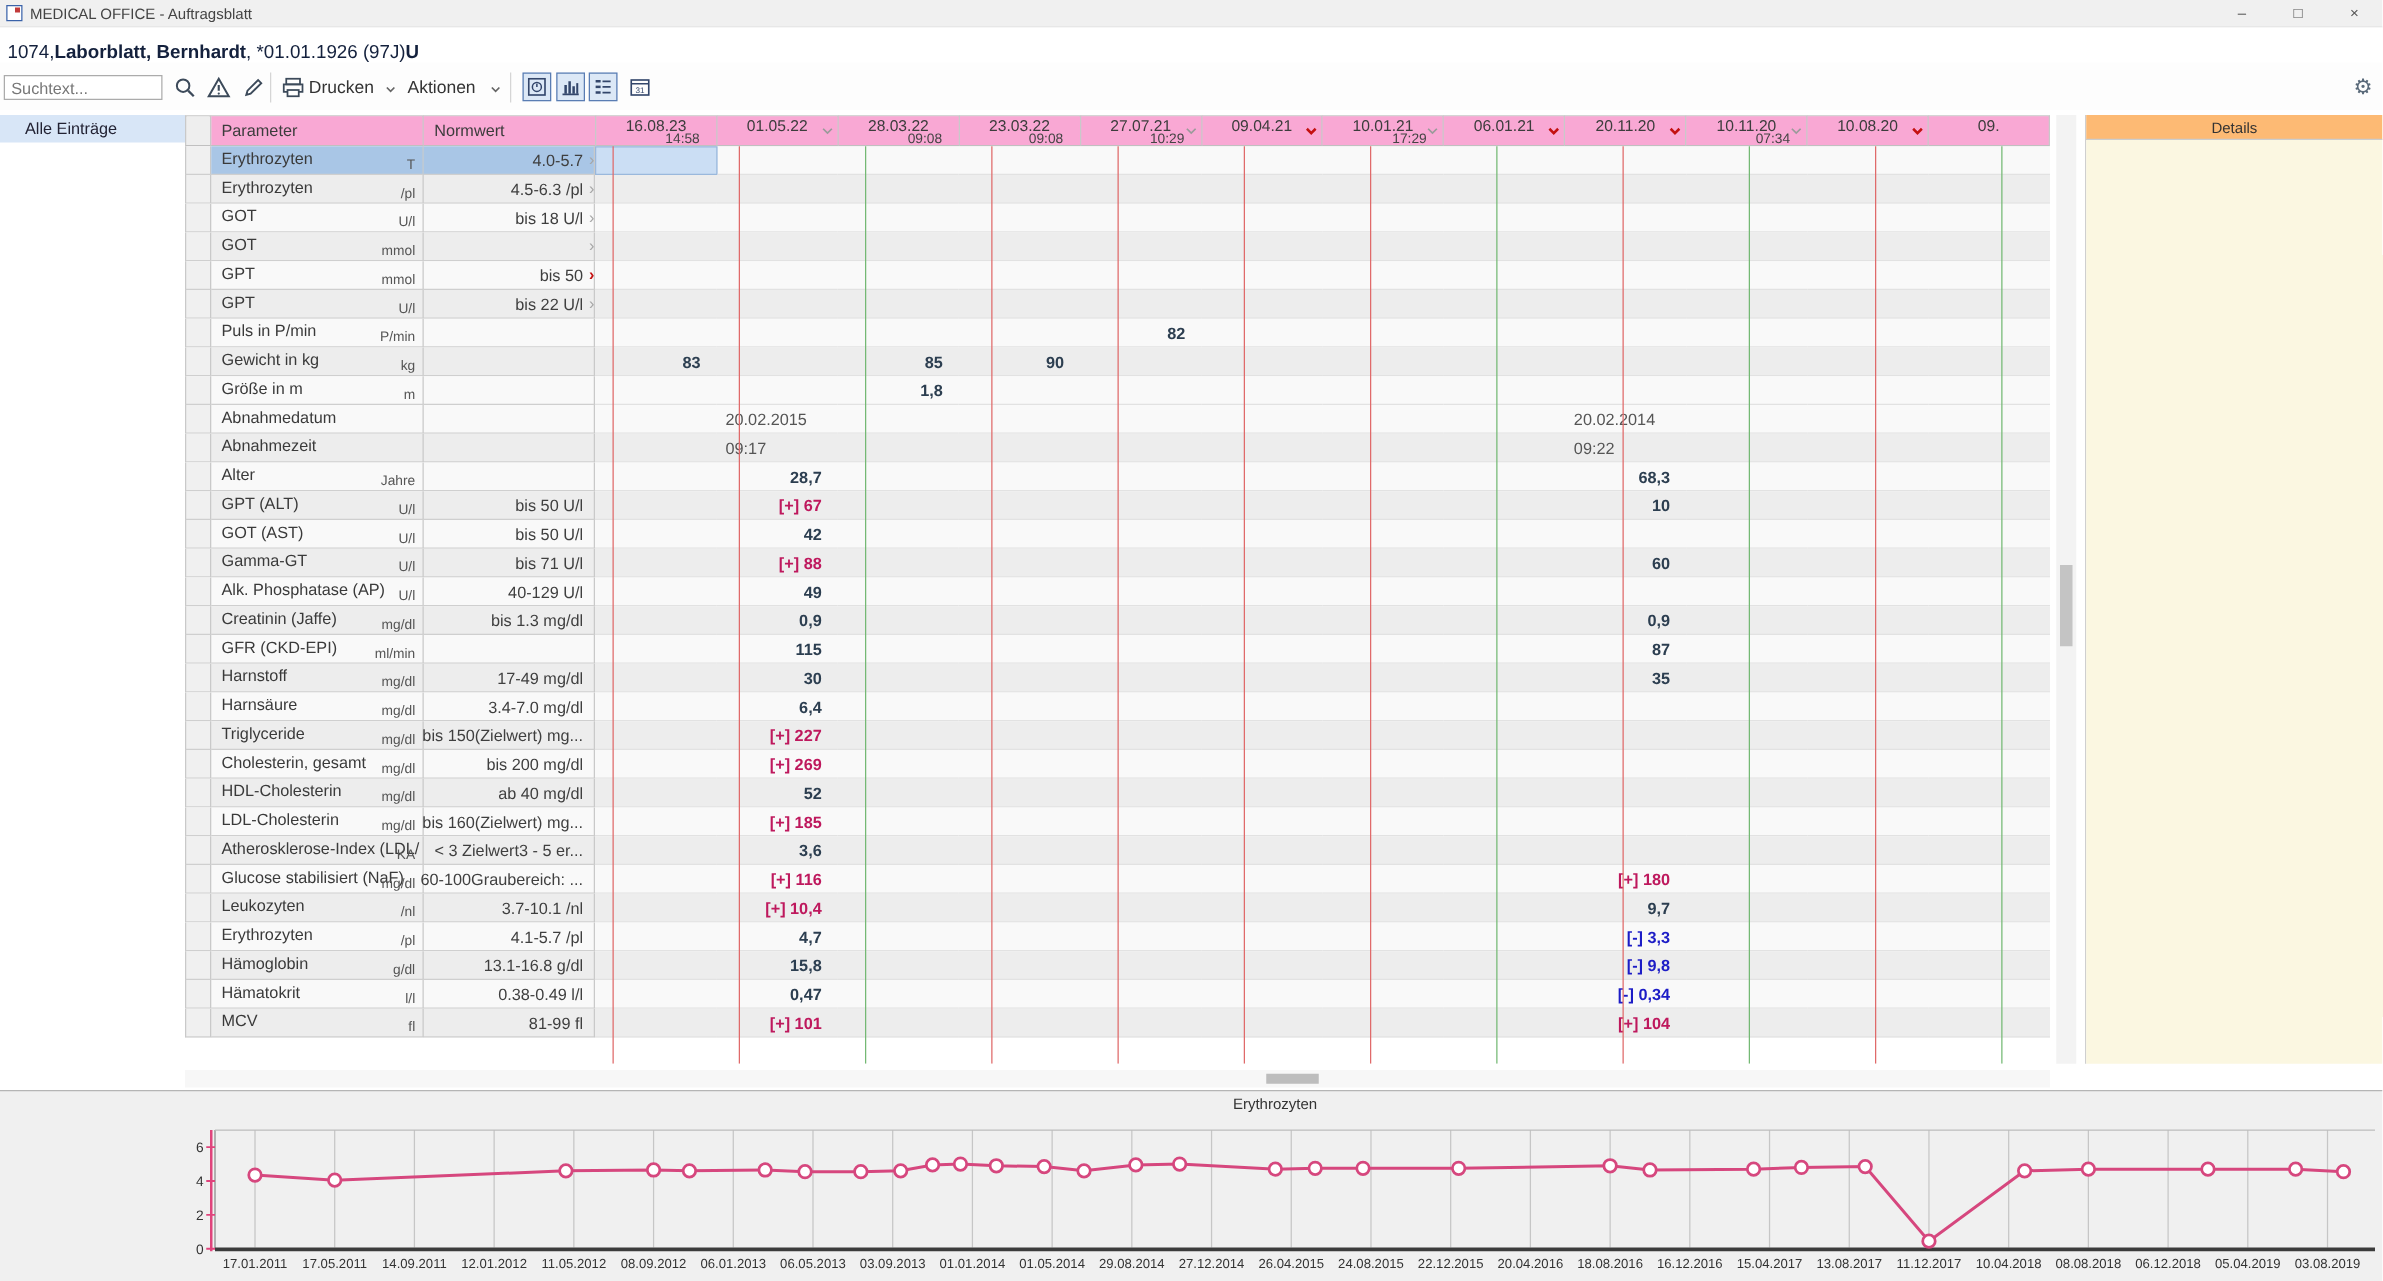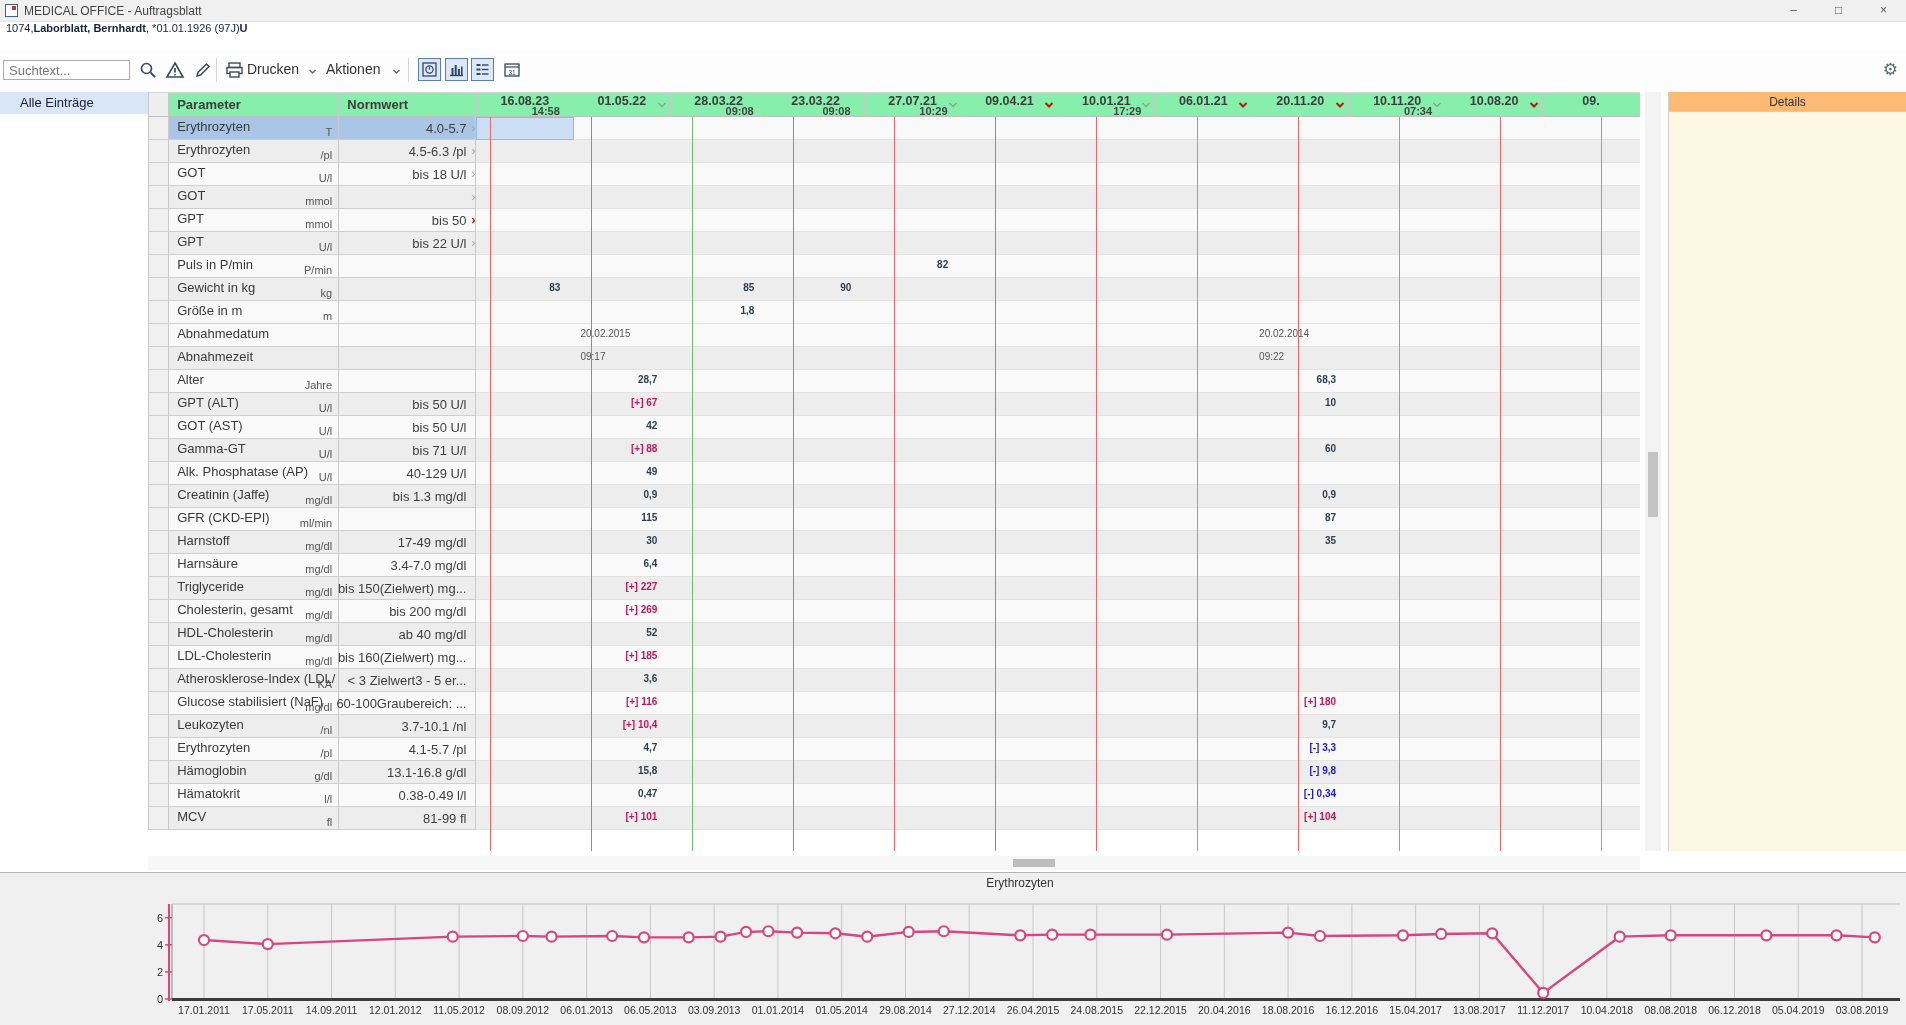--- a/index.html
+++ b/index.html
@@ -11,21 +11,21 @@
   .titlebar { position:absolute; left:0; top:0; width:1906px; height:22px; background:#f0f0f0;
               border-bottom:1px solid #e3e3e3; display:flex; align-items:center; }
   .appicon { width:13px; height:13px; margin:0 6px 0 5px; border:1px solid #3a62a8; background:#fff; position:relative; }
   .appicon::after { content:""; position:absolute; right:1px; top:1px; width:4px; height:4px; background:#c23b3b; }
   .apptitle { font-size:12px; color:#444; }
   .winbtns { position:absolute; right:0; top:0; height:22px; display:flex; }
   .winbtn { width:45px; height:22px; text-align:center; font-size:12px; color:#555; line-height:20px; }
 
   
   .patientbar { position:absolute; left:0; top:22px; width:1906px; height:28px; background:#fff;
-                font-size:11px; color:#14213d; display:flex; align-items:flex-start; padding-left:6px; }
+                font-size:15px; color:#14213d; display:flex; align-items:flex-end; padding-left:6px; }
   .patientbar .b { font-weight:bold; }
 
   
   .toolbar { position:absolute; left:0; top:50px; width:1906px; height:38px; background:#fdfdfd; display:flex; align-items:center; }
   .search { position:absolute; left:3px; top:10px; width:127px; height:20px; border:1px solid #ababab;
             font-size:13px; color:#333; padding:0 5px; font-family:"Liberation Sans",sans-serif; background:#fff; }
   .search::placeholder { color:#777; }
   .tb-ico { position:absolute; top:8px; width:24px; height:24px; display:flex; align-items:center; justify-content:center; }
   .tb-sep { position:absolute; top:8px; width:1px; height:24px; background:#d5d5d5; }
   .tb-label { position:absolute; top:11px; font-size:14px; color:#333; }
@@ -33,21 +33,21 @@
   .tgl { position:absolute; top:8px; width:23px; height:23px; display:flex; align-items:center; justify-content:center; }
   .tgl.pressed { border:1px solid #5a7db3; background:#dce8f6; }
   .gear { position:absolute; right:8px; top:9px; font-size:17px; color:#5a6a7a; }
 
   
   .sidebar { position:absolute; left:0; top:92px; width:148px; height:759px; background:#fff; }
   .side-item { height:22px; background:#d8e6f7; color:#223; font-size:13px; line-height:22px; padding-left:20px; }
 
   
   .grid { position:absolute; left:148px; top:92px; width:1492px; height:759px; overflow:hidden; background:#fff; }
-  .hrow { display:flex; height:25px; background:#86efac;font-weight:bold; }
+  .hrow { display:flex; height:25px; background:#f9a8d4; }
   .hcell { border-right:1px solid #c9c9c9; border-bottom:1px solid #c0c0c0; border-top:1px solid #d5d5d5; position:relative;
            font-size:13px; color:#3c3c3c; }
   .hgut { width:22px; border-left:1px solid #c9c9c9; background:#eee; }
   .hparam { width:177px; padding:4px 0 0 8px; }
   .hnorm  { width:143px; padding:4px 0 0 8px; }
   .hdate  { width:101px; text-align:center; }
   .hdate .d { font-size:12.5px; margin-top:1px; }
   .hdate .t { position:absolute; right:13px; top:12px; font-size:11px; color:#444; }
   .hdate svg { position:absolute; right:3px; top:8px; }
 
@@ -55,21 +55,21 @@
   .cell { position:relative; height:23px; }
   .gut { width:22px; border-left:1px solid #c9c9c9; border-right:1px solid #c9c9c9; border-bottom:1px solid #cfcfcf; background:#f0f0f0; }
   .param { width:177px; border-right:1px solid #c9c9c9; border-bottom:1px solid #cfcfcf; }
   .pname { position:absolute; left:8px; top:2px; font-size:13px; color:#3a3a3a; white-space:nowrap; }
   .punit { position:absolute; right:6px; bottom:1px; font-size:11px; color:#555; }
   .norm { width:143px; border-right:1px solid #c9c9c9; border-bottom:1px solid #cfcfcf; }
   .ntext { position:absolute; right:9px; top:4px; font-size:13px; color:#3f3f3f; white-space:nowrap; }
   .narrow { position:absolute; right:0px; top:3px; font-size:13px; color:#a6a6a6; }
   .narrow.red { color:#c41111; font-weight:bold; }
   .val { width:101px; border-bottom:1px solid #e2e2e2; }
-  .v { position:absolute; top:4px; font-size:10px; white-space:nowrap; }
+  .v { position:absolute; top:4px; font-size:13px; white-space:nowrap; }
   .v.r { right:13px; }
   .v.l { left:7px; }
   .vbold { font-weight:bold; color:#2c3e50; }
   .vplain { color:#555; }
   .vhigh { font-weight:bold; color:#be185d; }
   .vlow { font-weight:bold; color:#1c1cc6; }
   .stripeA { background:#f9f9f9; }
   .stripeB { background:#ededed; }
   .sel .param, .sel .norm { background:#a9c6e6; }
   .selcell { background:#cbdef4; border:1px solid #9ab8dc; }

